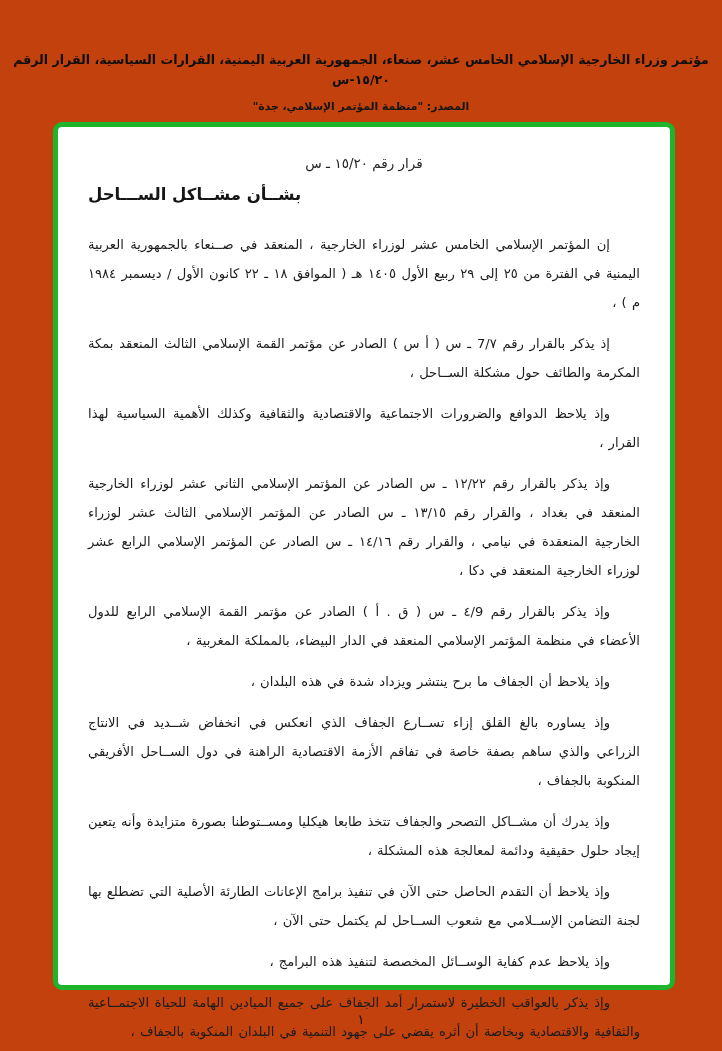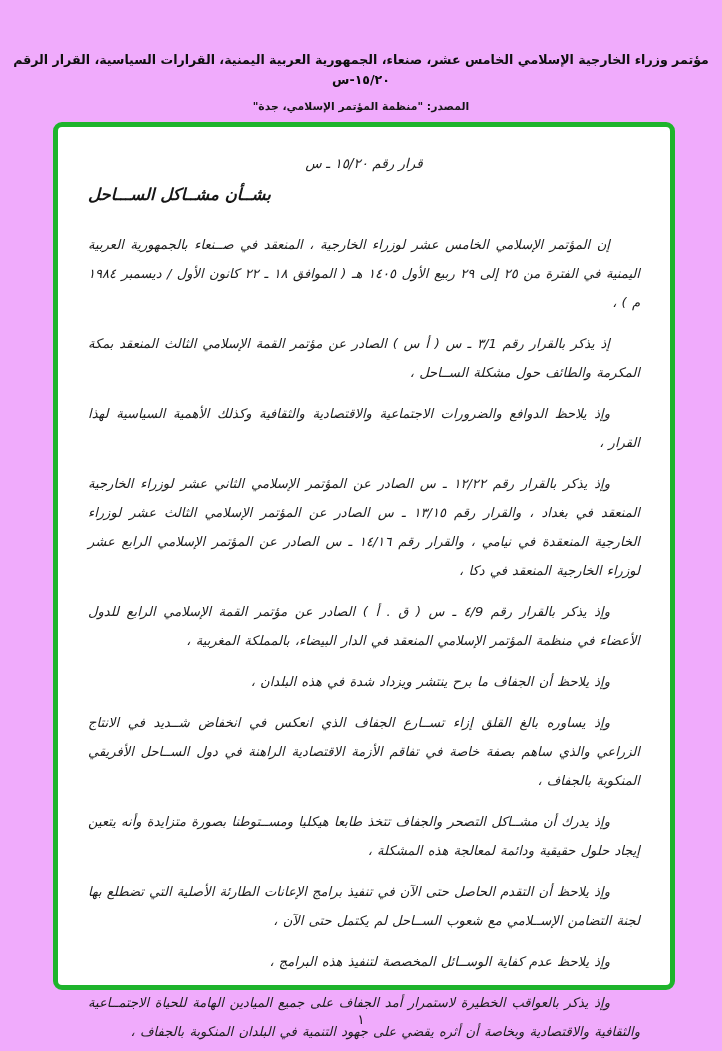--- a/index.html
+++ b/index.html
@@ -5,21 +5,21 @@
   html, body { margin: 0; padding: 0; }
   body {
     width: 722px; height: 1051px;
     background: #ffffff;
     font-family: "DejaVu Sans", sans-serif;
     position: relative;
     color: #1c1c1c;
   }
   .page {
     position: absolute; inset: 0;
-    background: #f0abfc;
+    background: #c2410c;
     overflow: hidden;
   }
   .page-header {
     position: absolute;
     top: 50px; left: 8px; right: 8px;
     direction: rtl;
     text-align: center;
   }
   .header-line1 {
     font-size: 12.6px;
@@ -80,27 +80,27 @@
 </head>
 <body>
 
 <div class="page">
 
   <header class="page-header">
     <div class="header-line1">مؤتمر وزراء الخارجية الإسلامي الخامس عشر، صنعاء، الجمهورية العربية اليمنية، القرارات السياسية، القرار الرقم ١٥/٢٠-س</div>
     <div class="header-line2">المصدر: "منظمة المؤتمر الإسلامي، جدة"</div>
   </header>
 
-  <div class="green-frame" style="border-color: rgb(30, 180, 44); font-style: italic;">
+  <div class="green-frame" style="border-color: rgb(30, 180, 44);">
     <div class="doc">
       <div class="title-number">قرار رقم ١٥/٢٠ ـ س</div>
       <div class="title-subject">بشــأن مشــاكل الســـاحل</div>
 
       <p class="body-par">إن المؤتمر الإسلامي الخامس عشر لوزراء الخارجية ، المنعقد في صــنعاء بالجمهورية العربية اليمنية في الفترة من ٢٥ إلى ٢٩ ربيع الأول ١٤٠٥ هـ ( الموافق ١٨ ـ ٢٢ كانون الأول / ديسمبر ١٩٨٤ م ) ،</p>
-      <p class="body-par">إذ يذكر بالقرار رقم ٣/1 ـ س ( أ س ) الصادر عن مؤتمر القمة الإسلامي الثالث المنعقد بمكة المكرمة والطائف حول مشكلة الســاحل ،</p>
+      <p class="body-par">إذ يذكر بالقرار رقم 7/٧ ـ س ( أ س ) الصادر عن مؤتمر القمة الإسلامي الثالث المنعقد بمكة المكرمة والطائف حول مشكلة الســاحل ،</p>
       <p class="body-par">وإذ يلاحظ الدوافع والضرورات الاجتماعية والاقتصادية والثقافية وكذلك الأهمية السياسية لهذا القرار ،</p>
       <p class="body-par">وإذ يذكر بالقرار رقم ١٢/٢٢ ـ س الصادر عن المؤتمر الإسلامي الثاني عشر لوزراء الخارجية المنعقد في بغداد ، والقرار رقم ١٣/١٥ ـ س الصادر عن المؤتمر الإسلامي الثالث عشر لوزراء الخارجية المنعقدة في نيامي ، والقرار رقم ١٤/١٦ ـ س الصادر عن المؤتمر الإسلامي الرابع عشر لوزراء الخارجية المنعقد في دكا ،</p>
       <p class="body-par">وإذ يذكر بالقرار رقم ٤/9 ـ س ( ق . أ ) الصادر عن مؤتمر القمة الإسلامي الرابع للدول الأعضاء في منظمة المؤتمر الإسلامي المنعقد في الدار البيضاء، بالمملكة المغربية ،</p>
       <p class="body-par">وإذ يلاحظ أن الجفاف ما برح ينتشر ويزداد شدة في هذه البلدان ،</p>
       <p class="body-par">وإذ يساوره بالغ القلق إزاء تســارع الجفاف الذي انعكس في انخفاض شــديد في الانتاج الزراعي والذي ساهم بصفة خاصة في تفاقم الأزمة الاقتصادية الراهنة في دول الســاحل الأفريقي المنكوبة بالجفاف ،</p>
       <p class="body-par">وإذ يدرك أن مشــاكل التصحر والجفاف تتخذ طابعا هيكليا ومســتوطنا بصورة متزايدة وأنه يتعين إيجاد حلول حقيقية ودائمة لمعالجة هذه المشكلة ،</p>
       <p class="body-par">وإذ يلاحظ أن التقدم الحاصل حتى الآن في تنفيذ برامج الإعانات الطارئة الأصلية التي تضطلع بها لجنة التضامن الإســلامي مع شعوب الســاحل لم يكتمل حتى الآن ،</p>
       <p class="body-par">وإذ يلاحظ عدم كفاية الوســائل المخصصة لتنفيذ هذه البرامج ،</p>
       <p class="body-par">وإذ يذكر بالعواقب الخطيرة لاستمرار أمد الجفاف على جميع الميادين الهامة للحياة الاجتمــاعية والثقافية والاقتصادية وبخاصة أن أثره يقضي على جهود التنمية في البلدان المنكوبة بالجفاف ،</p>
     </div>

